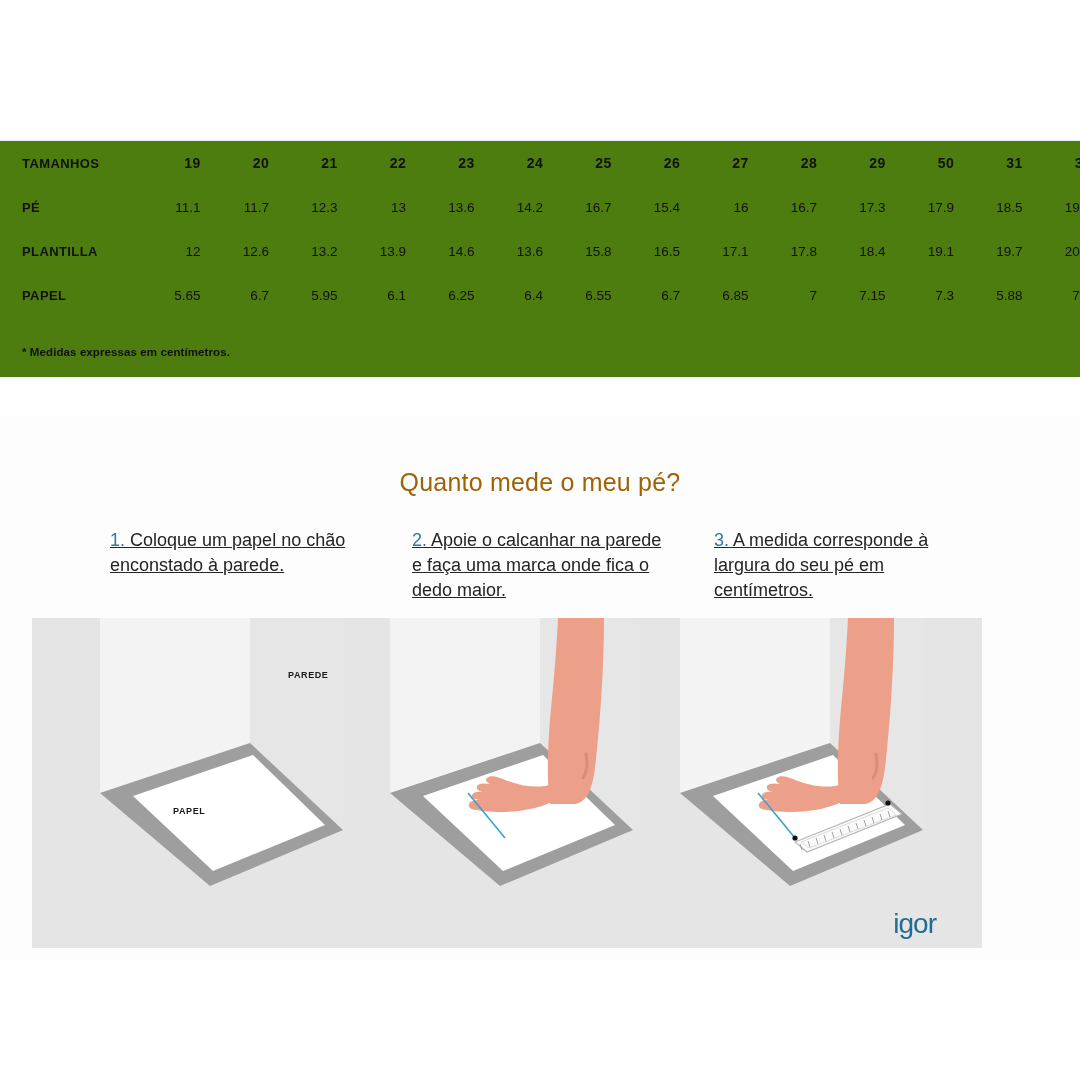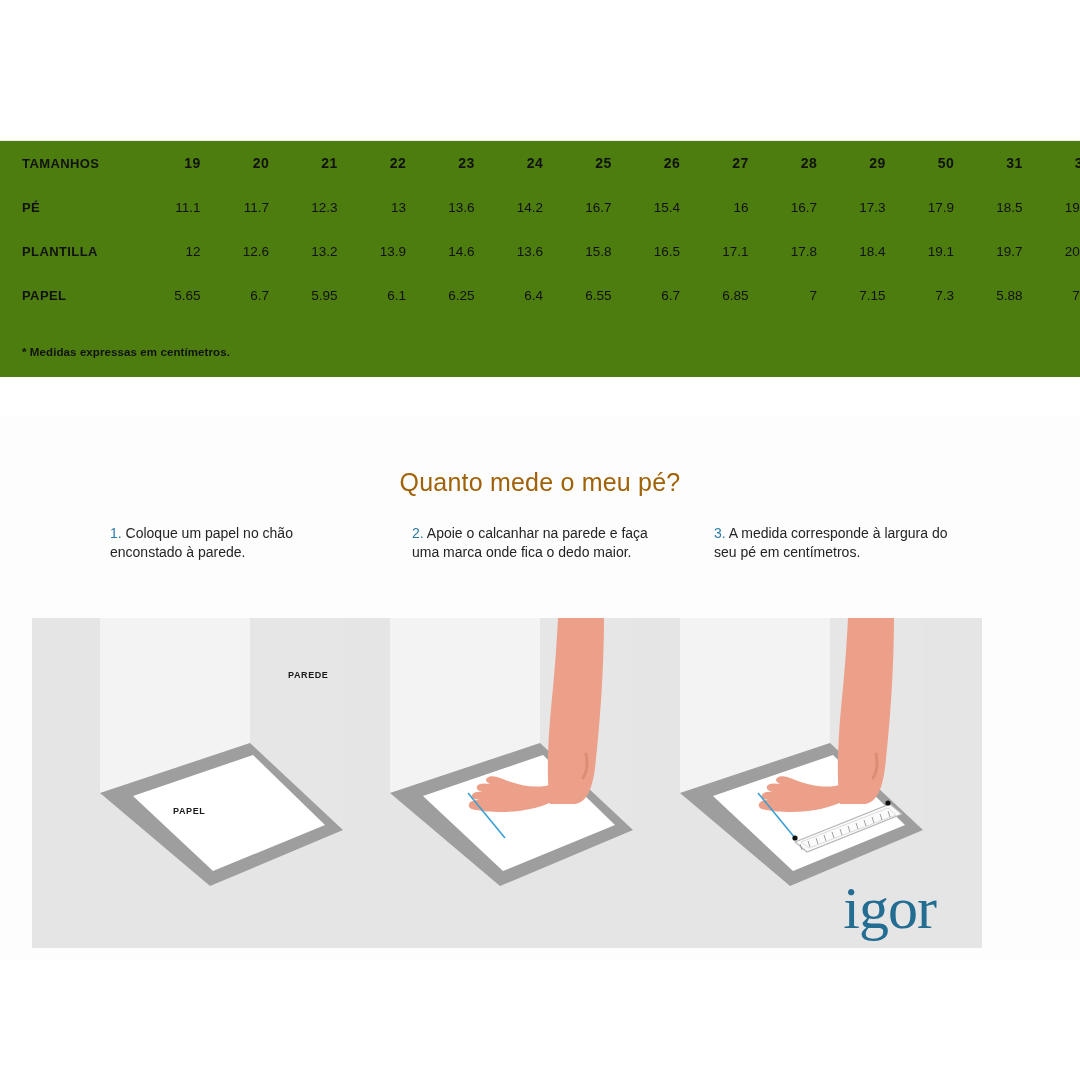--- a/index.html
+++ b/index.html
@@ -76,24 +76,25 @@
   }
 
   .steps-row{
     position:absolute;
     top:95px; left:110px; width:860px;
     display:flex;
     gap:48px;
   }
   .step-text{
     width:254px;
-    font-size:14px;
+    font-size:18px;
     line-height:1.38;
     color:#242424;
     font-weight:400;
+    text-decoration:underline;
   }
   .step-num{
     color:#2b7ba3;
     font-weight:400;
   }
 
   
   #illustration-panel{
     position:absolute;
     left:32px; top:203px;
@@ -107,23 +108,23 @@
   }
   #scene-1{left:68px;}
   #scene-2{left:358px;}
   #scene-3{left:648px;}
 
   .scene svg{display:block;width:258px;height:270px;}
 
   #igor-logo{
     position:absolute;
     right:46px; bottom:10px;
-    font-size:60px;
+    font-size:28px;
     color:#236c92;
-    font-family:Liberation Serif, serif;
+    font-family:Liberation Sans, sans-serif;
     font-weight:400;
     letter-spacing:-1px;
     line-height:1;
   }
 </style>
 </head>
 <body>
 
 <section id="size-table-section">
 

